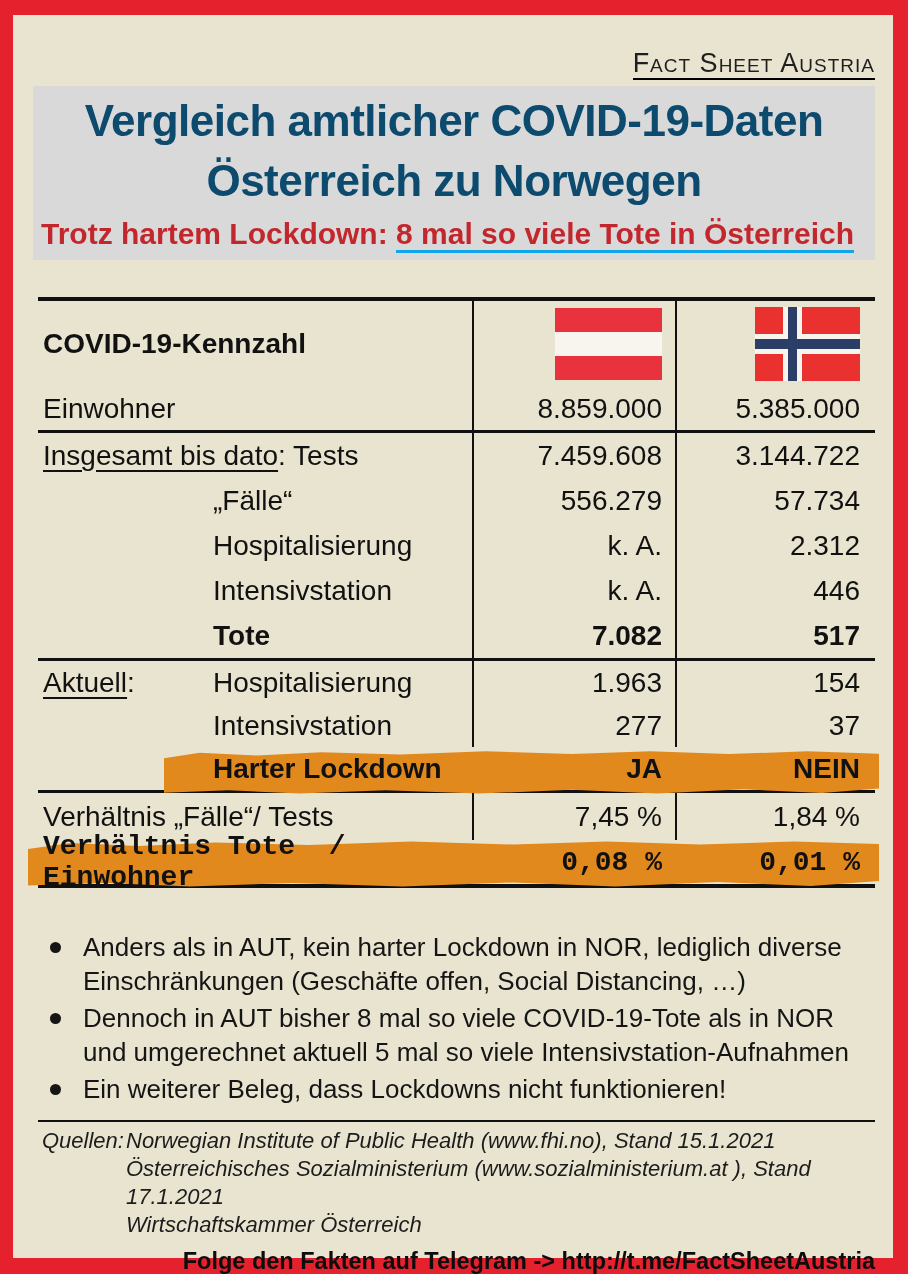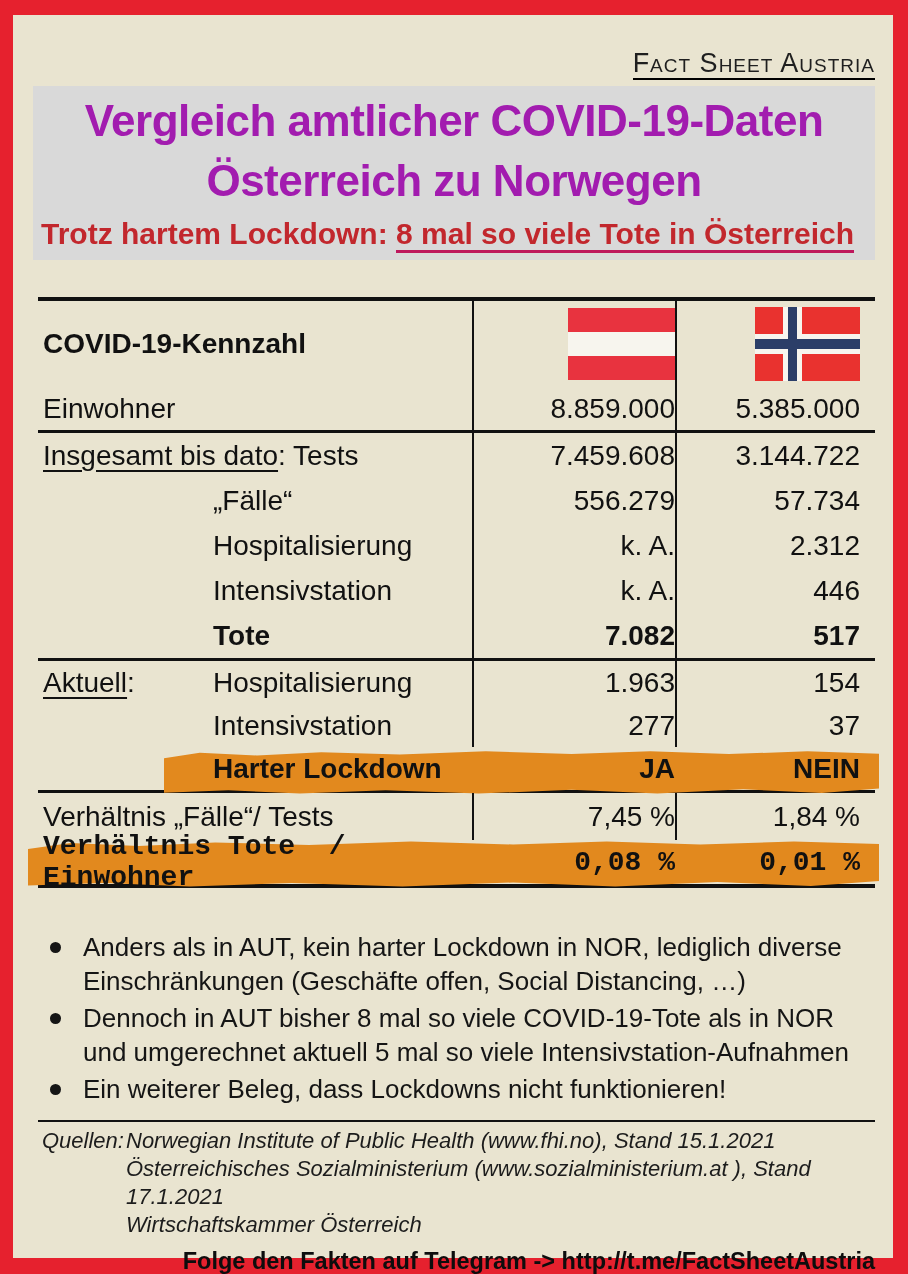--- a/index.html
+++ b/index.html
@@ -9,34 +9,34 @@
   .page { position:absolute; left:13px; top:15px; width:880px; height:1243px; background:#e9e4d0; }
 
   
   .brand-row { text-align:right; margin:33px 18px 0 0; }
   .brand { display:inline-block; font-variant:small-caps; font-size:27px; line-height:30px;
            color:#1f1f1f; border-bottom:2px solid #000000; letter-spacing:1px; }
 
   
   .band { margin:6px 18px 0 20px; width:842px; height:174px; background:#d9d9d9; padding-top:5px; }
   .title { text-align:center; font-size:44px; line-height:60px; font-weight:700;
-           letter-spacing:-0.5px; color:#a21caf; }
+           letter-spacing:-0.5px; color:#0c4a6e; }
   .subtitle { margin-top:5px; padding-left:8px; font-size:30px; line-height:36px;
               font-weight:700; color:#c2272d; }
-  .subtitle .u-red { border-bottom:3px solid #be185d; }
+  .subtitle .u-red { border-bottom:3px solid #0ea5e9; }
 
   
   .dtable { margin:37px 18px 0 25px; width:837px; }
   .tline { height:4px; background:#111; }
   .tdiv  { height:3px; background:#111; }
   .trow  { display:flex; position:relative; font-size:28px; }
   .cell  { display:flex; align-items:center; }
   .lbl   { width:434px; padding-left:5px; position:relative; }
   .val   { justify-content:flex-end; border-left:2px solid #111; }
-  .aut   { width:203px; }
+  .aut   { width:203px; padding-right:13px; }
   .nor   { width:200px; padding-right:15px; }
   .txt   { position:relative; z-index:1; }
   .sub   { padding-left:170px; }
   .pref  { position:absolute; left:5px; top:50%; transform:translateY(-50%); white-space:nowrap; }
   .u     { text-decoration:underline; text-underline-offset:5px; text-decoration-thickness:2px; }
   .b     { font-weight:700; }
   .thead { height:86px;justify-content:center; }
   .r43   { height:43px; }
   .r45   { height:45px; }
   .r47   { height:47px; }

